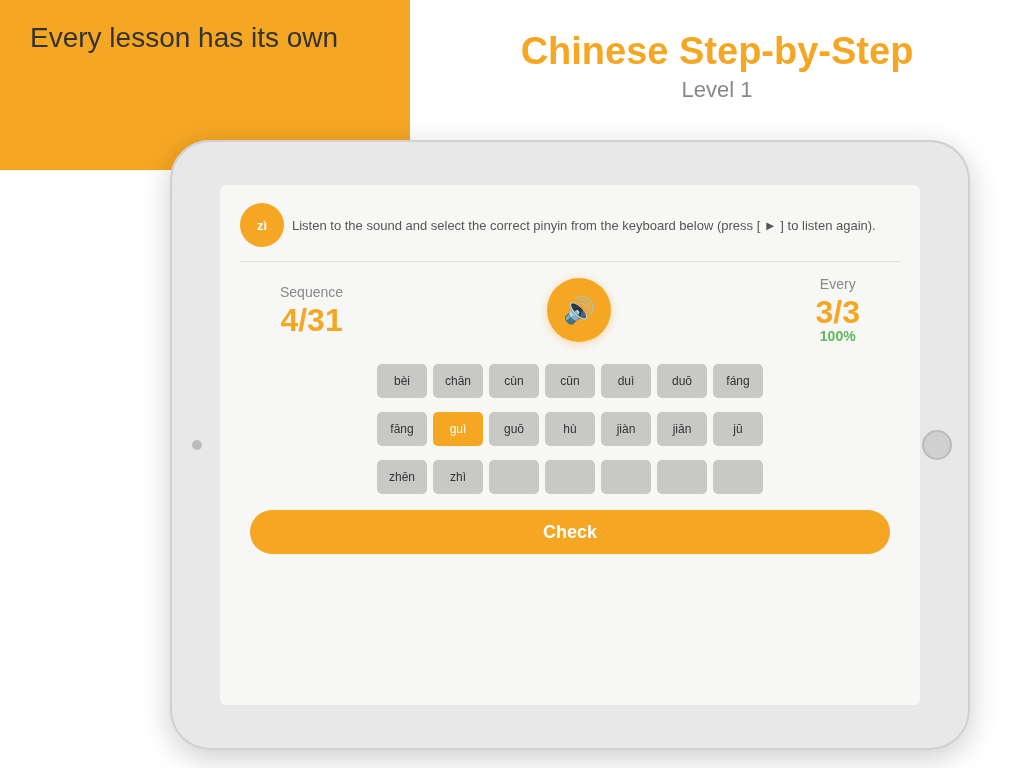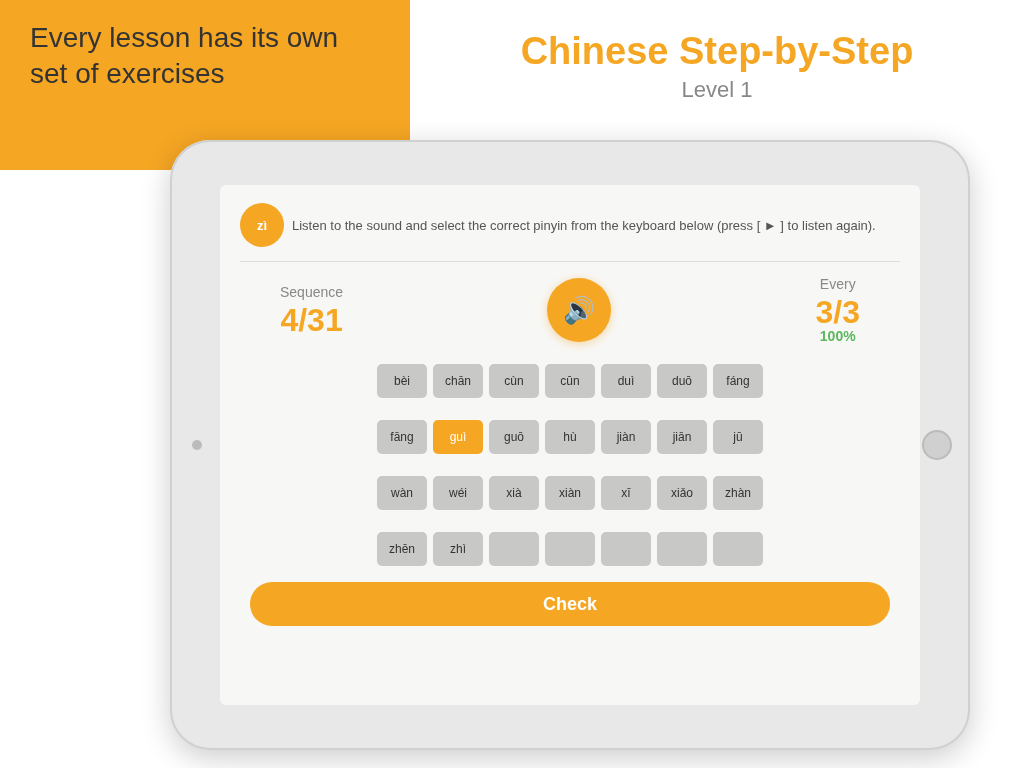--- a/index.html
+++ b/index.html
@@ -195,21 +195,21 @@
     .speaker-icon {
       color: white;
       font-size: 26px;
     }
 
     
     .keyboard-grid {
       padding: 0 20px;
       display: flex;
       flex-direction: column;
-      gap: 22px;
+      gap: 14px;
       align-items: center;
     }
 
     .keyboard-row {
       display: flex;
       gap: 6px;
       justify-content: center;
     }
 
     .key-btn {
@@ -261,21 +261,20 @@
       margin: 4px 20px;
     }
   </style>
 </head>
 <body>
 
 <div class="orange-panel"></div>
 
 <div class="tagline">
   <div>Every lesson has its own</div>
-  <div>set of exercises</div>
 </div>
 
 <div class="app-title-area">
   <div class="app-title">Chinese Step-by-Step</div>
   <div class="app-subtitle">Level 1</div>
 </div>
 
 <div class="ipad-frame">
   <div class="ipad-camera"></div>
 
@@ -320,29 +319,20 @@
         <div class="keyboard-row">
           <button class="key-btn">fāng</button>
           <button class="key-btn active">guì</button>
           <button class="key-btn">guō</button>
           <button class="key-btn">hù</button>
           <button class="key-btn">jiàn</button>
           <button class="key-btn">jiān</button>
           <button class="key-btn">jū</button>
         </div>
         <div class="keyboard-row">
-          <button class="key-btn">wàn</button>
-          <button class="key-btn">wéi</button>
-          <button class="key-btn">xià</button>
-          <button class="key-btn">xiàn</button>
-          <button class="key-btn">xī</button>
-          <button class="key-btn">xiǎo</button>
-          <button class="key-btn">zhàn</button>
-        </div>
-        <div class="keyboard-row">
           <button class="key-btn">zhēn</button>
           <button class="key-btn">zhì</button>
           <button class="key-btn empty" disabled=""></button>
           <button class="key-btn empty" disabled=""></button>
           <button class="key-btn empty" disabled=""></button>
           <button class="key-btn empty" disabled=""></button>
           <button class="key-btn empty" disabled=""></button>
         </div>
       </div>
 

